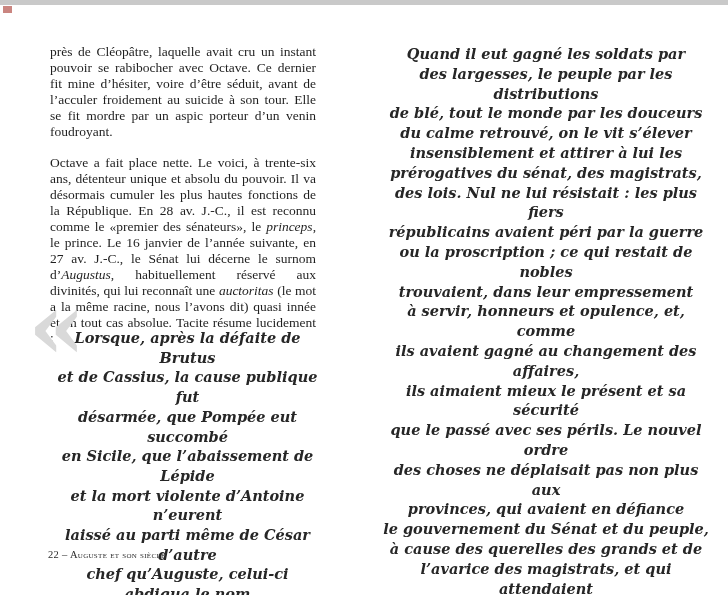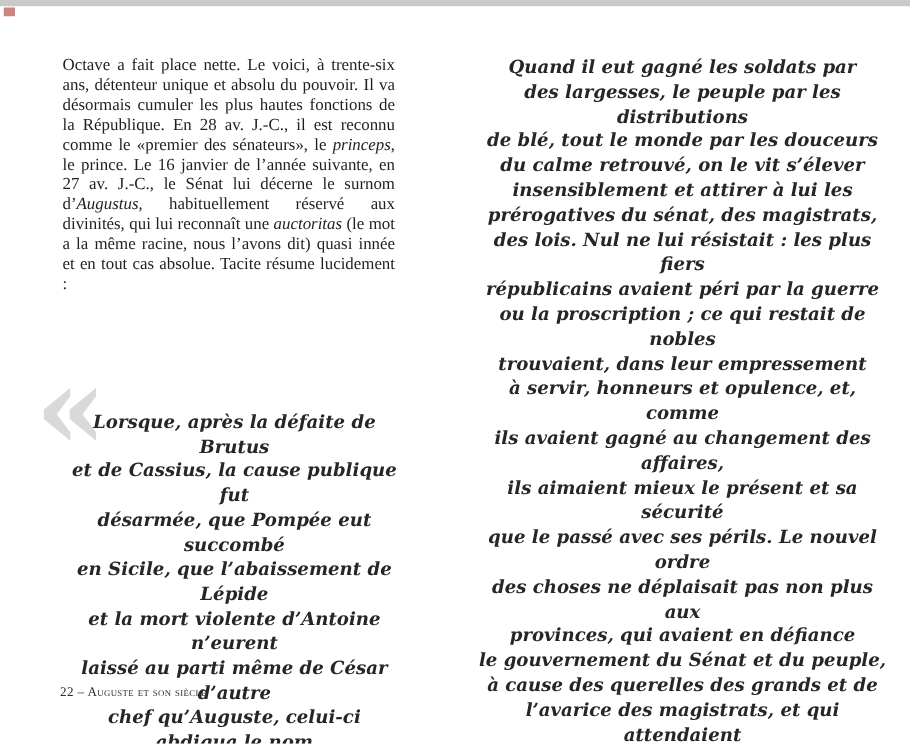--- a/index.html
+++ b/index.html
@@ -102,20 +102,21 @@
 </head>
 <body>
 
 <div class="screen">
 
   <div class="top-bar"></div>
   <div class="corner-mark"></div>
 
   <section class="page left">
     <div class="body-block">
+      <p class="body-text">près de Cléopâtre, laquelle avait cru un instant pouvoir se rabibocher avec Octave. Ce dernier fit mine d’hésiter, voire d’être séduit, avant de l’acculer froidement au suicide à son tour. Elle se fit mordre par un aspic porteur d’un venin foudroyant.</p>
       <p class="body-text"><span>Octave a fait place nette. Le voici, à trente-six ans, détenteur unique et absolu du pouvoir. Il va désormais cumuler les plus hautes fonctions de la République. En 28 av. J.-C., il est reconnu comme le «premier des sénateurs», le </span><i>princeps</i><span>, le prince. Le 16 janvier de l’année suivante, en 27 av. J.-C., le Sénat lui décerne le surnom d’</span><i>Augustus</i><span>, habituellement réservé aux divinités, qui lui reconnaît une </span><i>auctoritas</i><span> (le mot a la même racine, nous l’avons dit) quasi innée et en tout cas absolue. Tacite résume lucidement :</span></p>
     </div>
 
     <div class="quote-wrap">
       <span class="big-quote">«</span>
       <div class="quote-text">Lorsque, après la défaite de Brutus<br>et de Cassius, la cause publique fut<br>désarmée, que Pompée eut succombé<br>en Sicile, que l’abaissement de Lépide<br>et la mort violente d’Antoine n’eurent<br>laissé au parti même de César d’autre<br>chef qu’Auguste, celui-ci abdiqua le nom<br>de triumvir, s’annonçant comme simple<br>consul, et content, disait-il, pour protéger<br>le peuple, de la puissance tribunitienne.</div>
     </div>
 
     <footer class="footer left-footer">22 – Auguste et son siècle</footer>
   </section>

